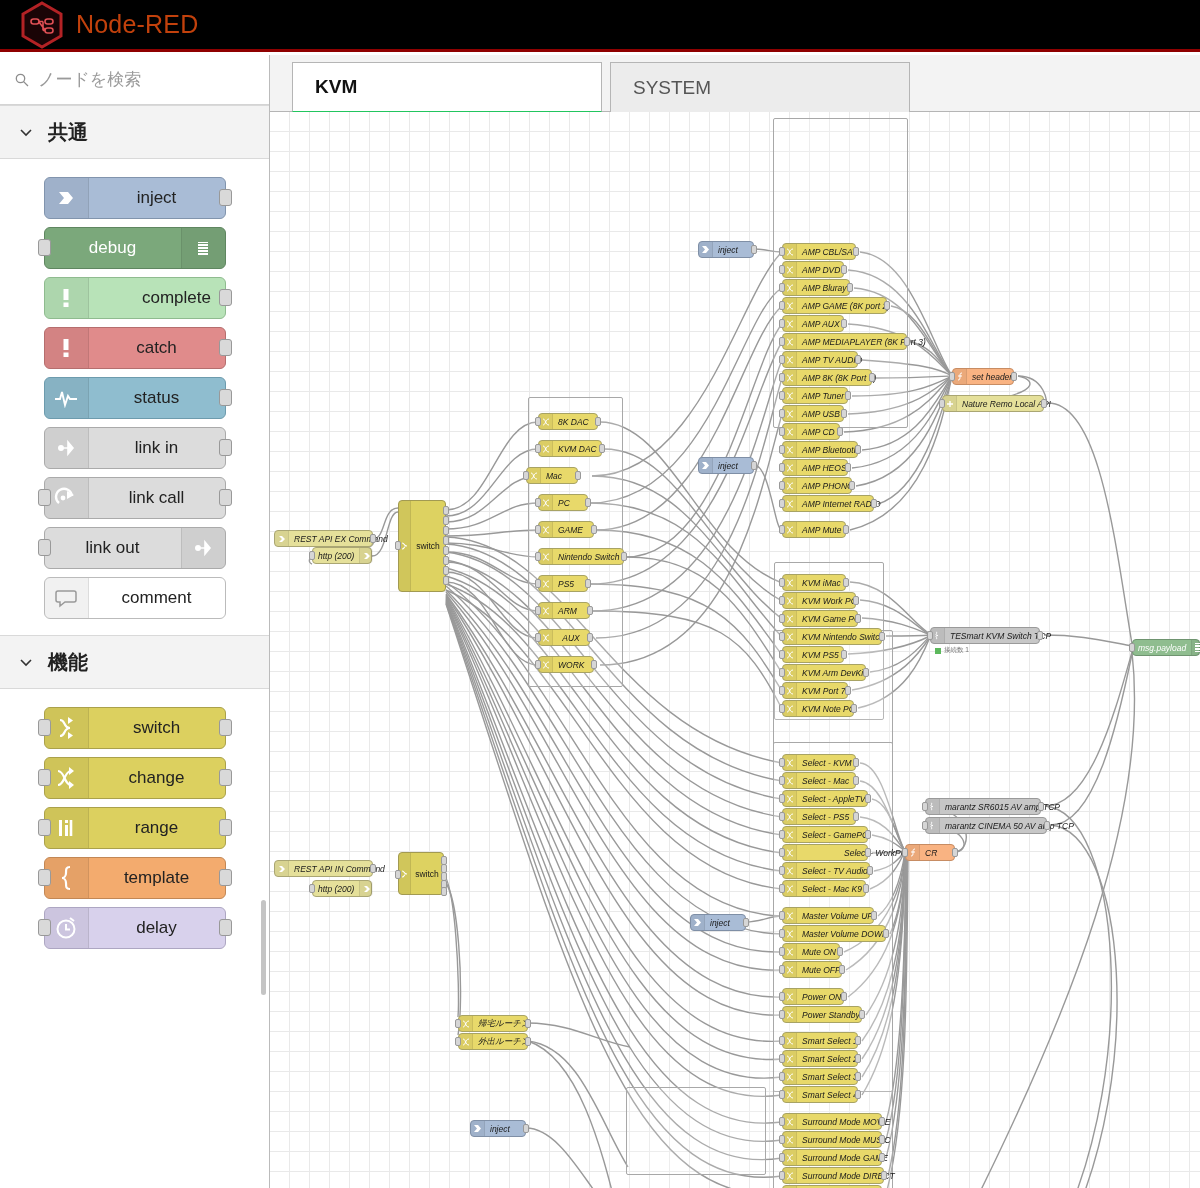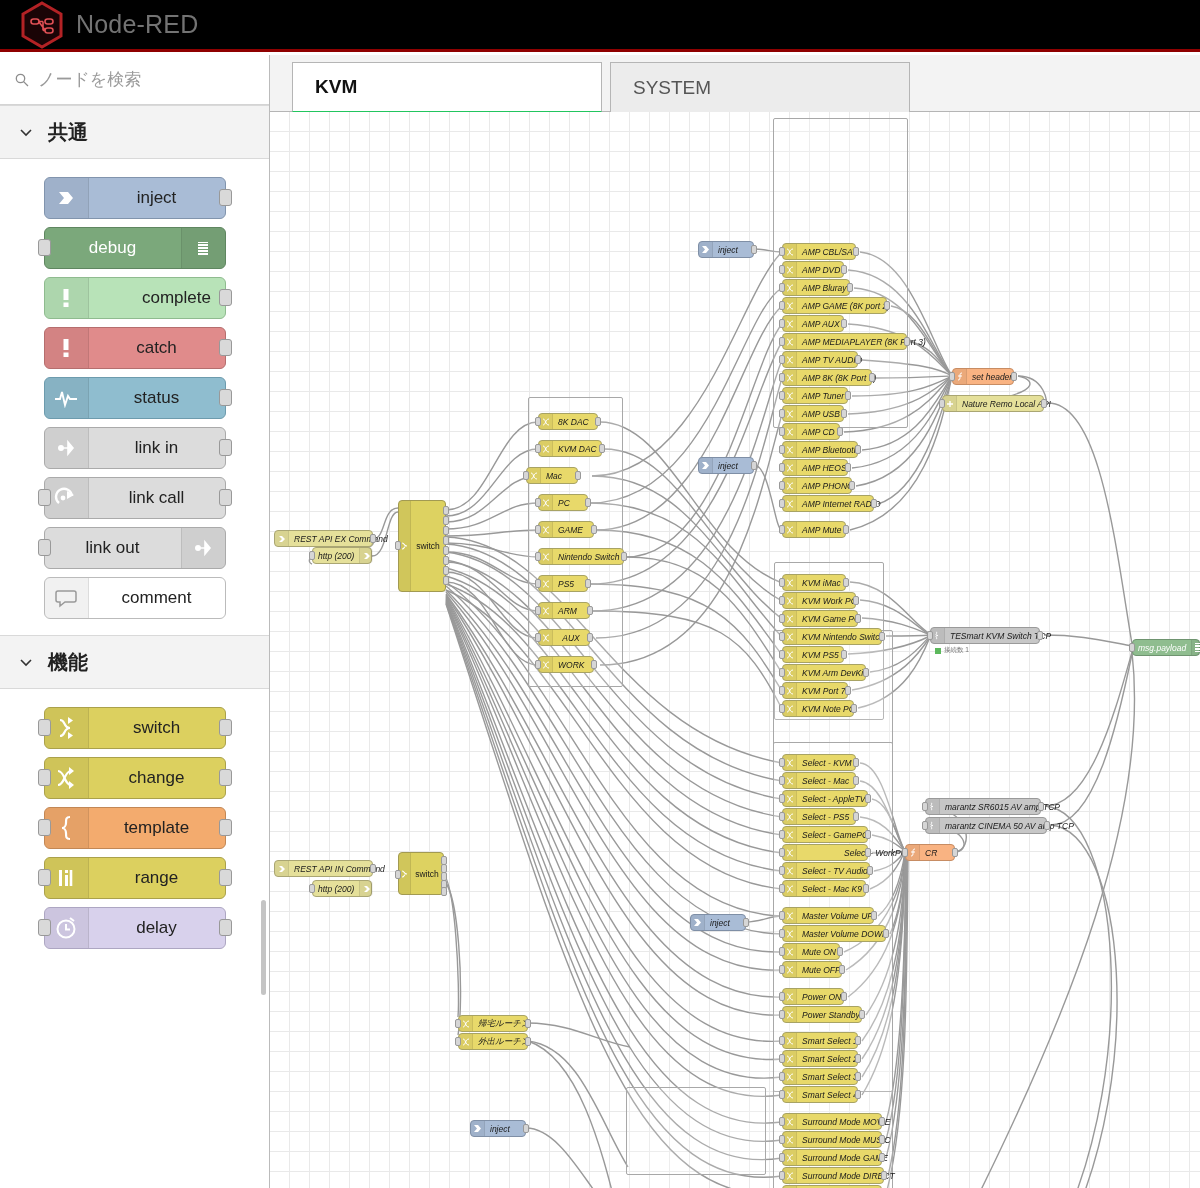--- a/index.html
+++ b/index.html
@@ -13,21 +13,21 @@
   #app { position: relative; width: 1200px; height: 1188px; }
 
   
   #header {
     position: absolute; left: 0; top: 0; width: 1200px; height: 52px;
     background: #000; border-bottom: 3px solid #8f0000;
     display: flex; align-items: center; padding-left: 20px;
   }
   #logo-mark { width: 44px; height: 48px; flex: 0 0 auto; }
   #brand-title {
-    color: #737373; font-size: 25px; font-weight: 400; margin-left: 12px;
+    color: #c2410c; font-size: 25px; font-weight: 400; margin-left: 12px;
     letter-spacing: .2px;
   }
 
   
   #palette {
     position: absolute; left: 0; top: 55px; width: 270px; height: 1133px;
     background: #fff; border-right: 1px solid #bbb; overflow: hidden;
   }
   #palette-search {
     height: 50px; border-bottom: 1px solid #d4d4d4;
@@ -318,41 +318,41 @@
               <path d="M3,5 c7,0 6,14 13,14 M3,19 c7,0 6,-14 13,-14" fill="none" stroke="#fff" stroke-width="2.2"></path>
               <path d="M14,1 L19,5 L14,9 Z" fill="#fff"></path>
               <path d="M14,15 L19,19 L14,23 Z" fill="#fff"></path>
             </svg>
         </div>
         <div class="plabel">change</div>
         <div class="port in"></div>
         <div class="port out"></div>
       </div>
 
-      <div class="pnode" style="background:#f3ab6e;border-color:#c28755;">
-        <div class="icon-box">
-          <svg width="18" height="26" viewBox="0 0 18 26">
-              <path d="M13,2 c-4,0 -4,2 -4,6 c0,3 -2,5 -4,5 c2,0 4,2 4,5 c0,4 0,6 4,6" fill="none" stroke="#fff" stroke-width="2.2"></path>
-            </svg>
-        </div>
-        <div class="plabel">template</div>
-        <div class="port in"></div>
-        <div class="port out"></div>
-      </div>
-
       <div class="pnode" style="background:#dcd05f;border-color:#aaa14b;">
         <div class="icon-box">
           <svg width="20" height="24" viewBox="0 0 20 24">
               <rect x="3" y="4" width="3" height="16" fill="#fff"></rect>
               <rect x="9" y="9" width="3" height="11" fill="#fff"></rect>
               <rect x="9" y="4" width="3" height="3" fill="#fff"></rect>
               <path d="M15,4 v16" stroke="#fff" stroke-width="2.6"></path>
             </svg>
         </div>
         <div class="plabel">range</div>
+        <div class="port in"></div>
+        <div class="port out"></div>
+      </div>
+
+      <div class="pnode" style="background:#f3ab6e;border-color:#c28755;">
+        <div class="icon-box">
+          <svg width="18" height="26" viewBox="0 0 18 26">
+              <path d="M13,2 c-4,0 -4,2 -4,6 c0,3 -2,5 -4,5 c2,0 4,2 4,5 c0,4 0,6 4,6" fill="none" stroke="#fff" stroke-width="2.2"></path>
+            </svg>
+        </div>
+        <div class="plabel">template</div>
         <div class="port in"></div>
         <div class="port out"></div>
       </div>
 
       <div class="pnode" style="background:#d8d1ec;border-color:#ada6c2;">
         <div class="icon-box">
           <svg width="24" height="24" viewBox="0 0 24 24">
               <circle cx="12" cy="13" r="8.5" fill="none" stroke="#fff" stroke-width="2"></circle>
               <path d="M12,8 v5.5 h4" fill="none" stroke="#fff" stroke-width="2"></path>
               <path d="M16,2 l4,3" stroke="#fff" stroke-width="2"></path>

